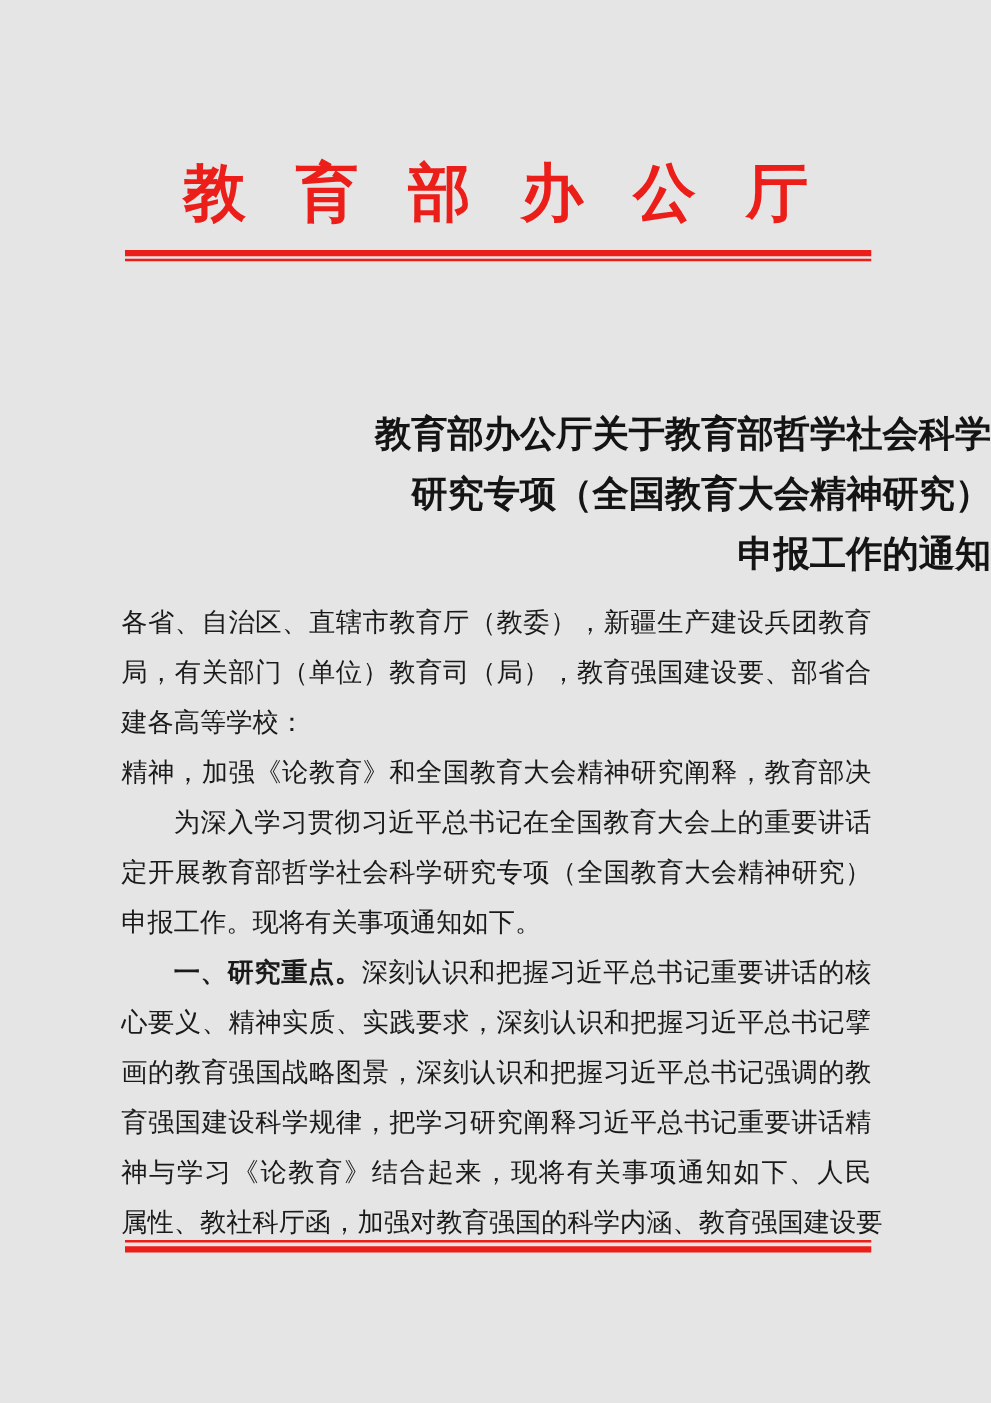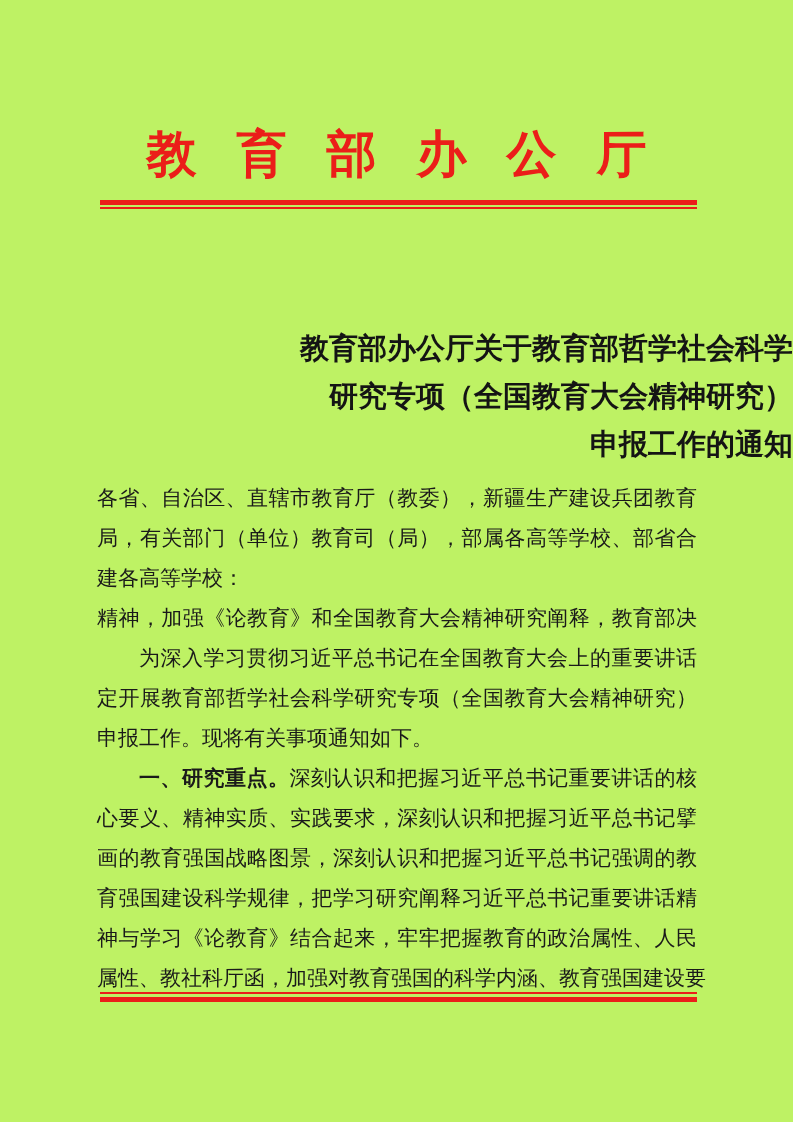--- a/index.html
+++ b/index.html
@@ -2,21 +2,21 @@
 <html lang="zh" style="--red: #eb1e19;"><head>
 <meta charset="utf-8">
 <style>
   * { margin: 0; padding: 0; box-sizing: border-box; }
   html, body { background: #ffffff; }
   .page {
     position: relative;
     width: 793px;
     height: 1122px;
     margin: 0 auto;
-    background: #bef264;
+    background: #e5e5e5;
     overflow: hidden;
     font-family: "Liberation Serif", "DejaVu Serif", serif;
   }
   .agency-header {
     position: absolute;
     top: 126px;
     left: 0;
     right: 0;
     text-align: center;
     font-size: 50px;
@@ -90,32 +90,32 @@
 
 
   <div class="doc-title">
     <div>教育部办公厅关于教育部哲学社会科学</div>
     <div>研究专项（全国教育大会精神研究）</div>
     <div>申报工作的通知</div>
   </div>
 
   <div class="body-block">
     <div class="body-line">各省、自治区、直辖市教育厅（教委），新疆生产建设兵团教育</div>
-    <div class="body-line">局，有关部门（单位）教育司（局），部属各高等学校、部省合</div>
+    <div class="body-line">局，有关部门（单位）教育司（局），教育强国建设要、部省合</div>
     <div class="body-line no-fill">建各高等学校：</div>
     <div class="body-line">精神，加强《论教育》和全国教育大会精神研究阐释，教育部决</div>
     <div class="body-line indent">为深入学习贯彻习近平总书记在全国教育大会上的重要讲话</div>
     <div class="body-line">定开展教育部哲学社会科学研究专项（全国教育大会精神研究）</div>
     <div class="body-line no-fill">申报工作。现将有关事项通知如下。</div>
     <div class="body-line indent">
       <span class="emph">一、研究重点。</span><span>深刻认识和把握习近平总书记重要讲话的核</span>
     </div>
     <div class="body-line">心要义、精神实质、实践要求，深刻认识和把握习近平总书记擘</div>
     <div class="body-line">画的教育强国战略图景，深刻认识和把握习近平总书记强调的教</div>
     <div class="body-line">育强国建设科学规律，把学习研究阐释习近平总书记重要讲话精</div>
-    <div class="body-line">神与学习《论教育》结合起来，牢牢把握教育的政治属性、人民</div>
+    <div class="body-line">神与学习《论教育》结合起来，现将有关事项通知如下、人民</div>
     <div class="body-line">属性、教社科厅函，加强对教育强国的科学内涵、教育强国建设要</div>
   </div>
 
   <div class="rule rule-bottom-thin"></div>
   <div class="rule rule-bottom-thick"></div>
 
 </div>
 
 </body></html>

